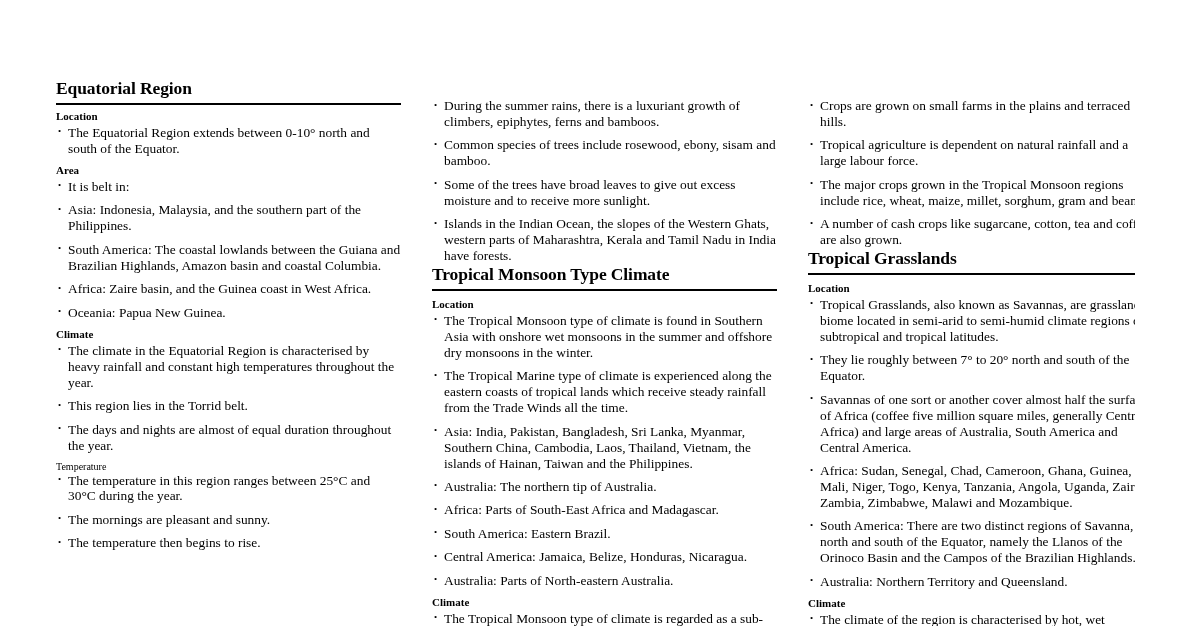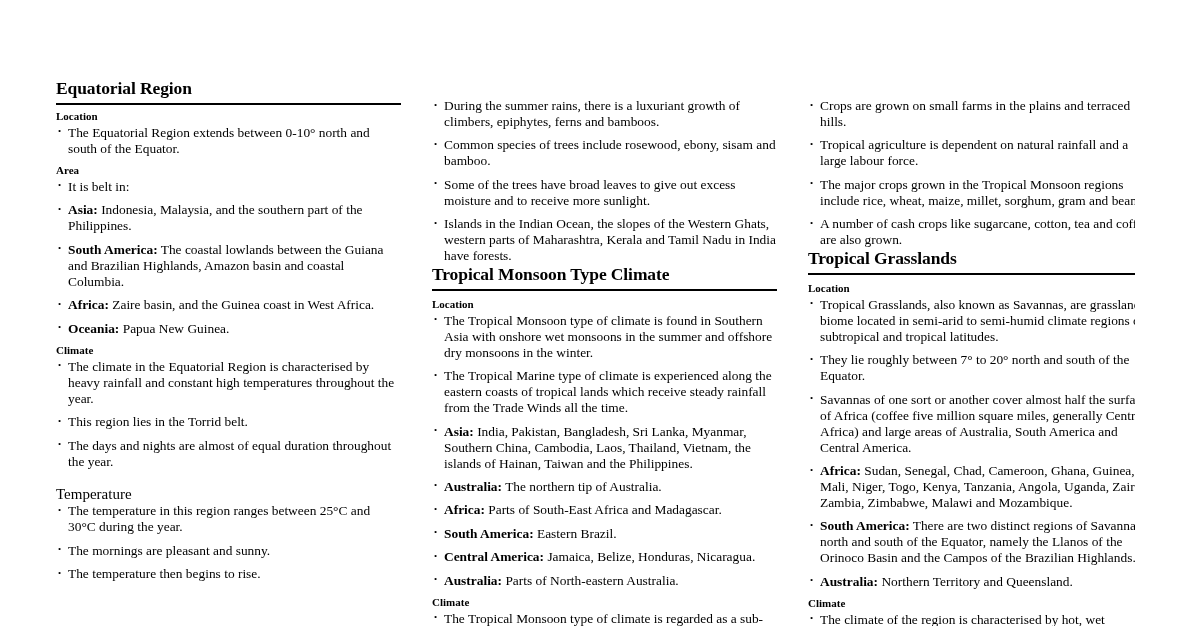--- a/index.html
+++ b/index.html
@@ -50,24 +50,24 @@
   }
   h2.sub-title {
     font-size: 11px;
     font-weight: bold;
     line-height: 1.2;
     margin: 7px 0 2px 0;
     padding: 0;
   }
   h2.sub-title.first { margin-top: 5px; }
   .plain-title {
-    font-size: 15px;
+    font-size: 10px;
     font-weight: normal;
     line-height: 1.2;
-    margin: 16px 0 0 0;
+    margin: 7px 0 0 0;
     padding: 0;
   }
 
   
   ul.bullets {
     list-style: none;
     margin: 0;
     padding: 0;
   }
   ul.bullets > li {
@@ -80,21 +80,21 @@
   }
   ul.bullets > li:last-child { margin-bottom: 0; }
   ul.bullets > li::before {
     content: "\2022";
     position: absolute;
     left: 2px;
     top: -0.5px;
     font-size: 9px;
     line-height: 1.62;
   }
-  .lbl { font-weight: bold; }
+  .lbl { font-weight: normal; }
 </style>
 </head>
 <body>
 
 <div class="page">
   <div class="columns" id="columns-root">
       <div class="column col-1">
         <h1 class="section-title">Equatorial Region</h1>
         <h2 class="sub-title first">Location</h2>
         <ul class="bullets">

